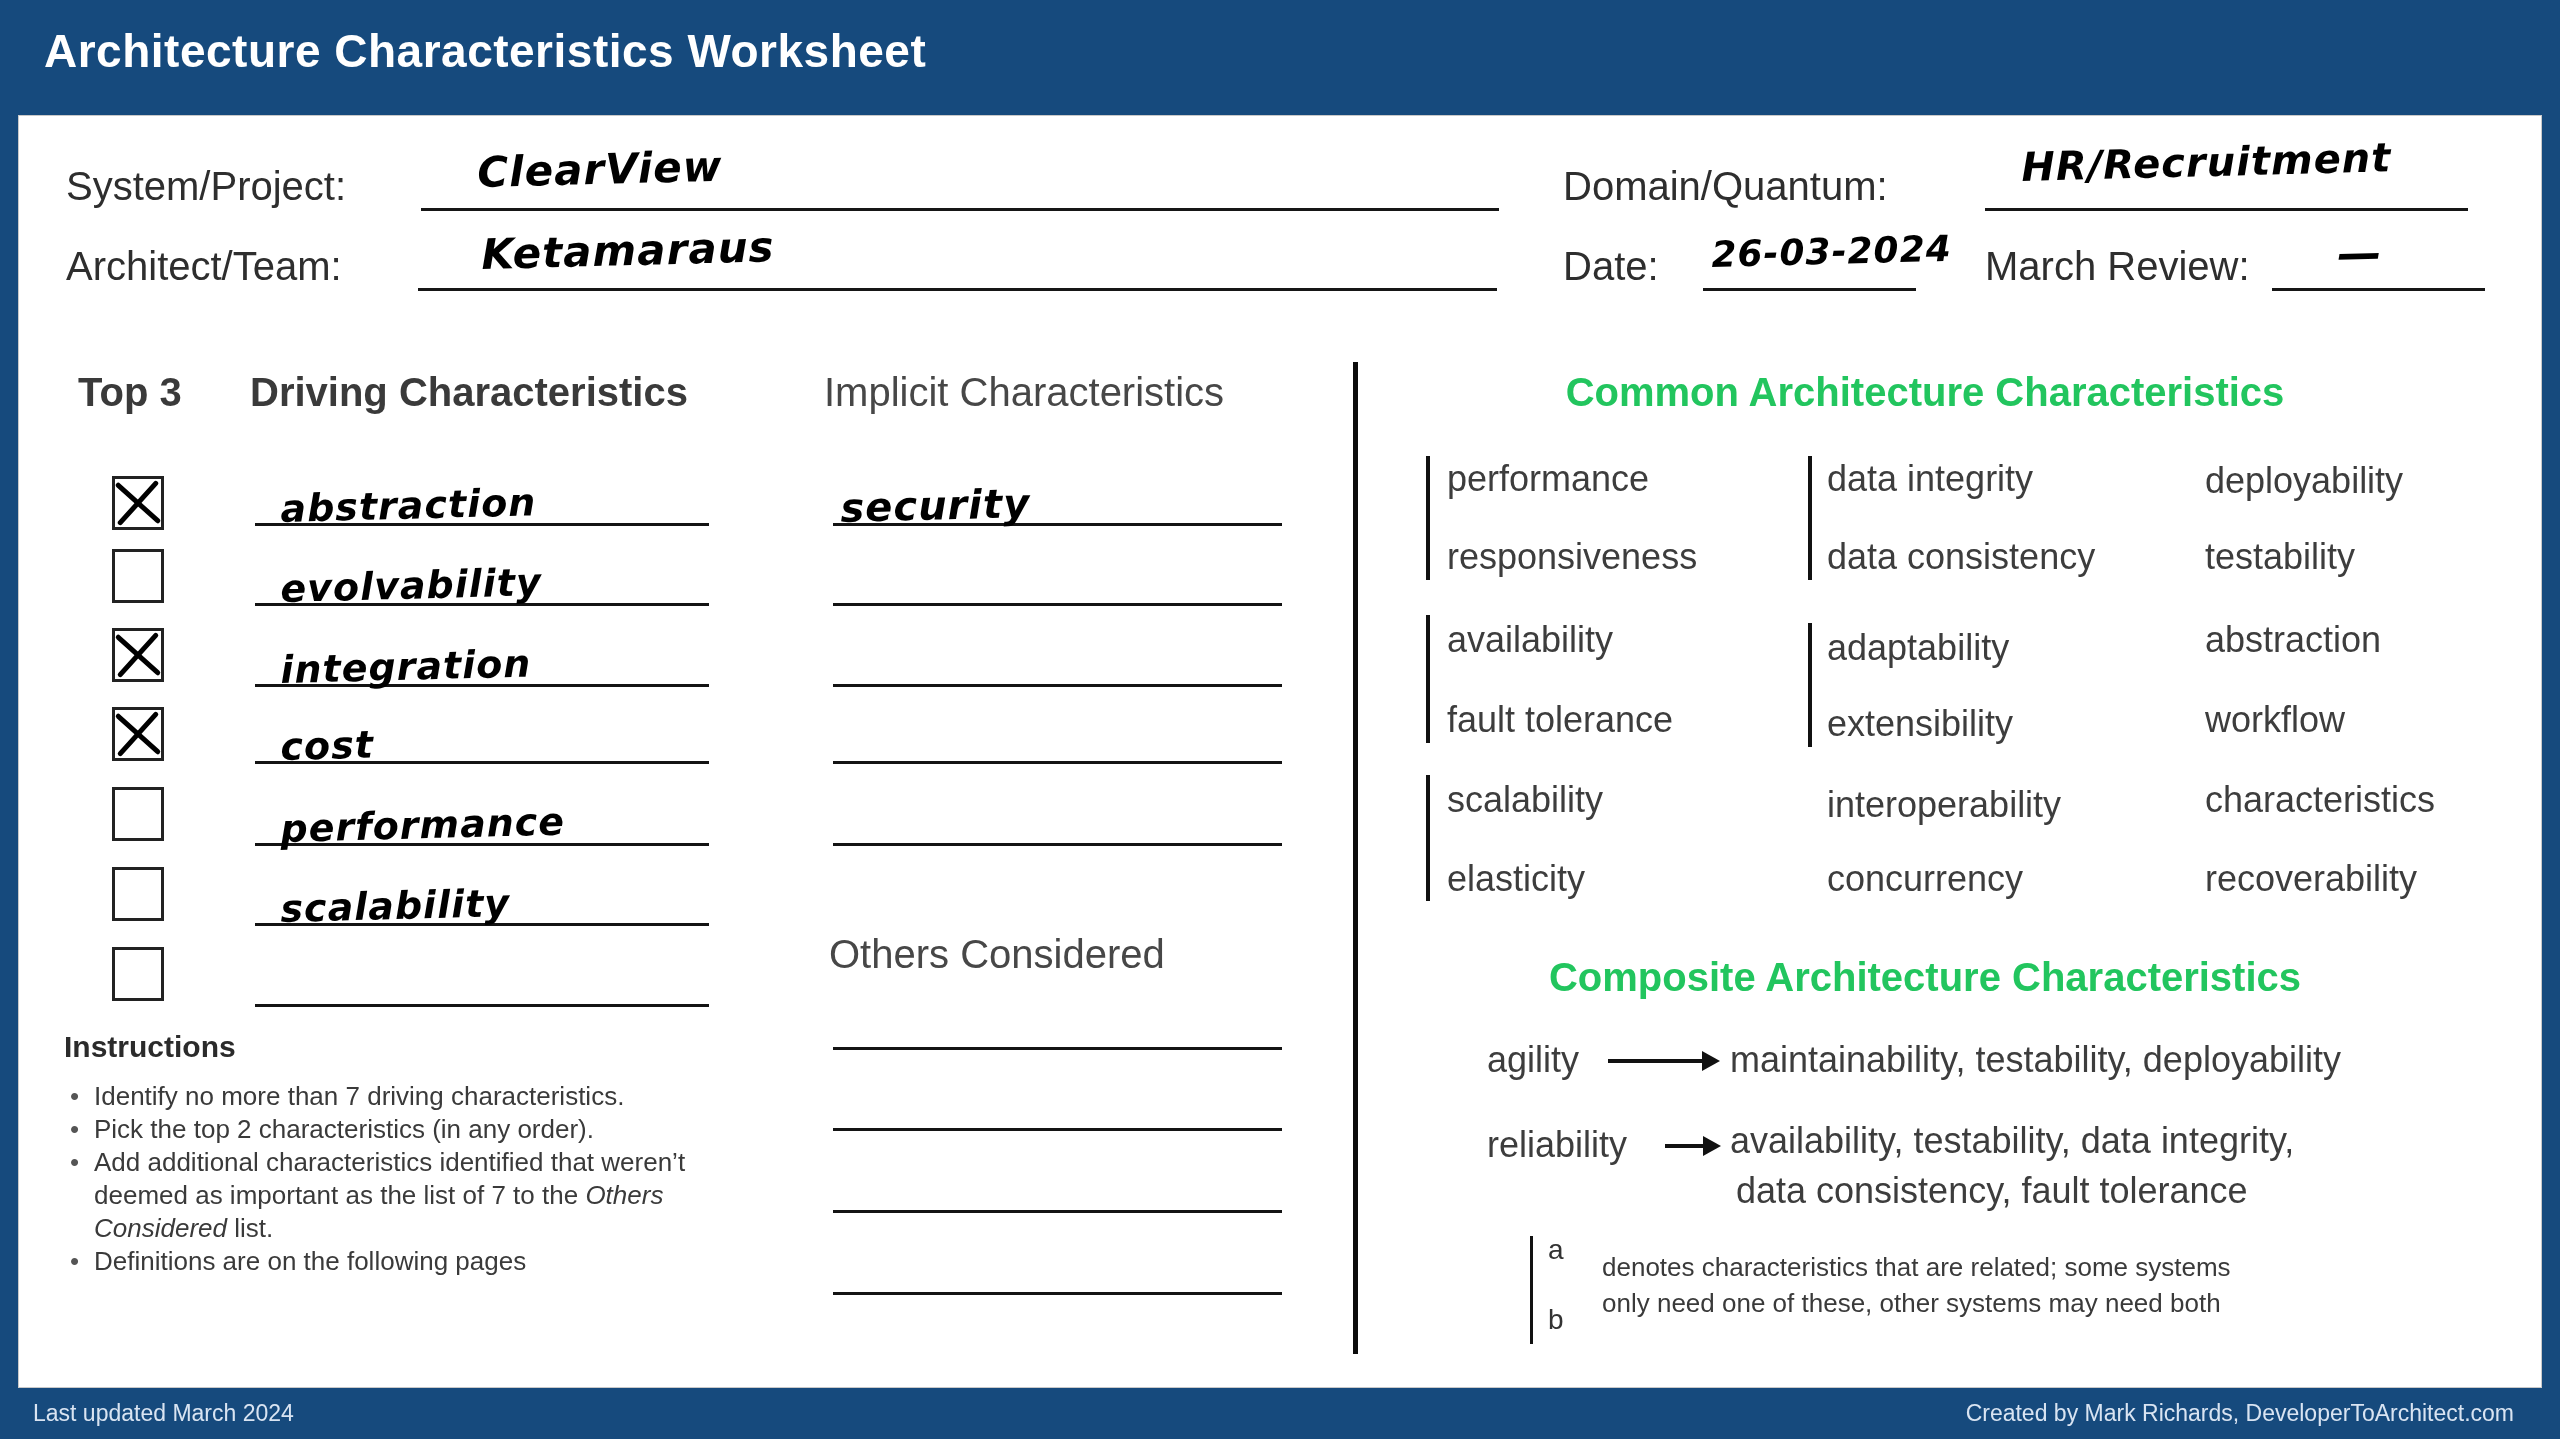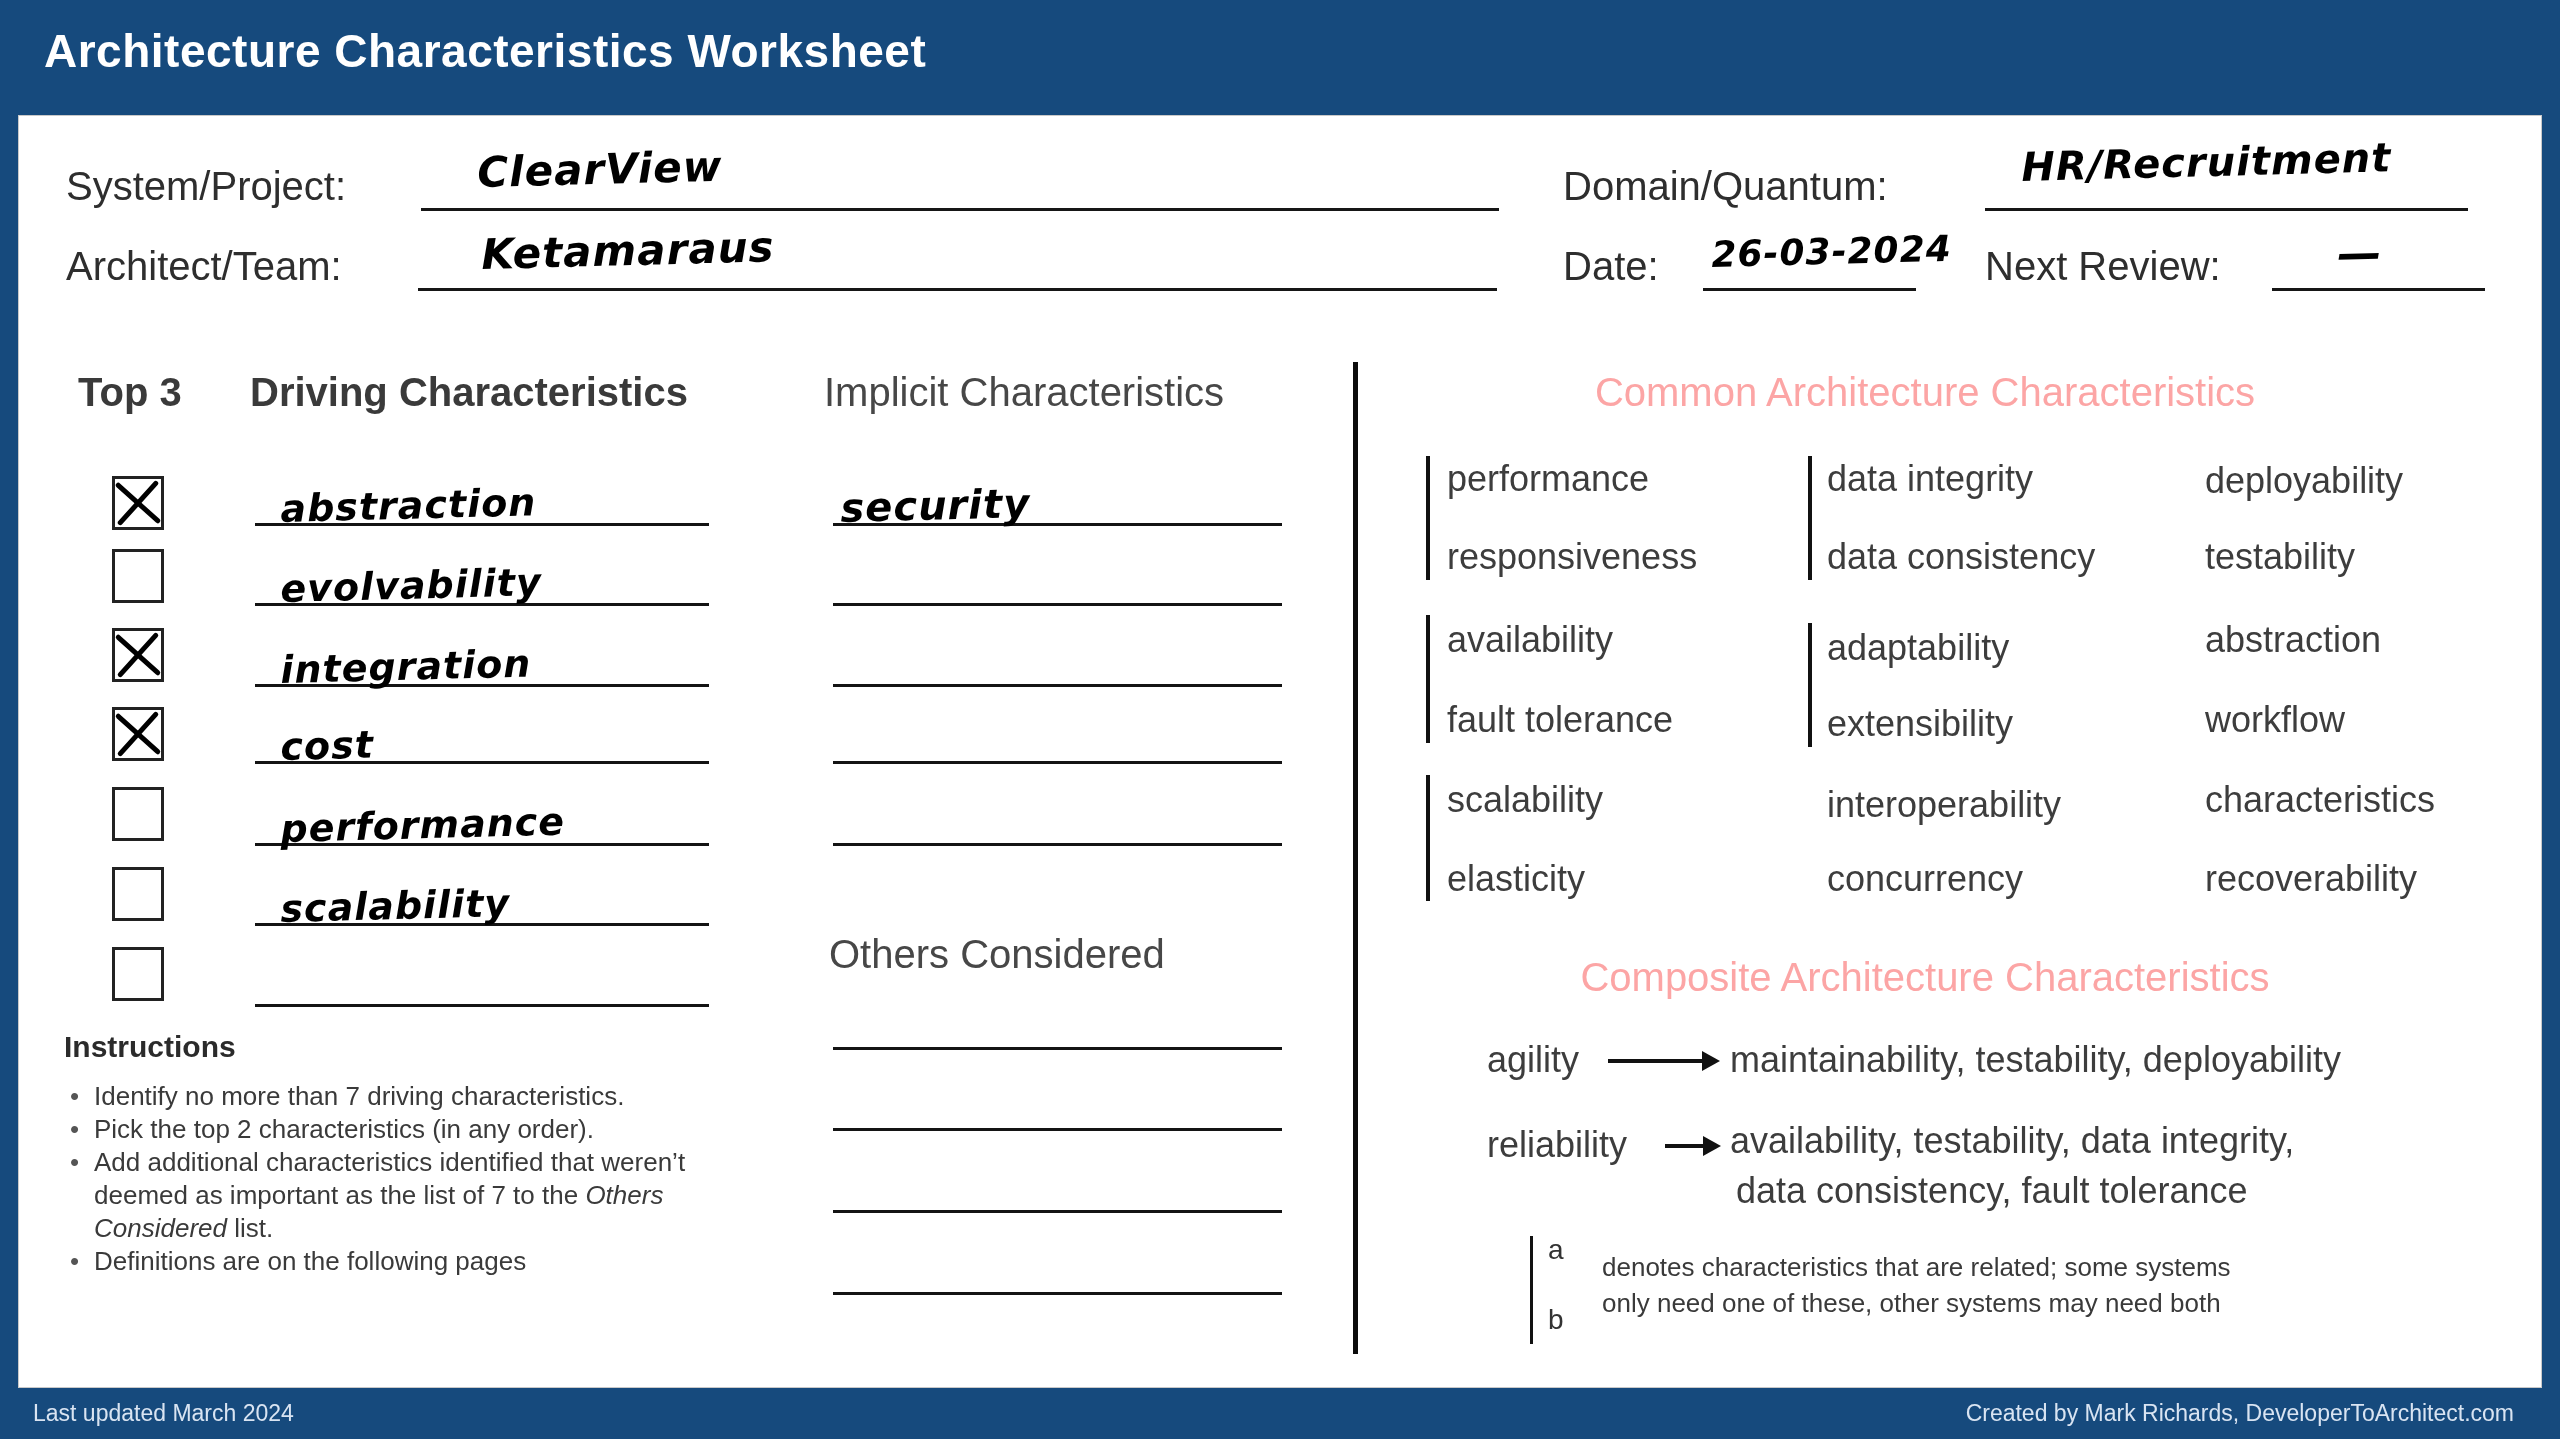--- a/index.html
+++ b/index.html
@@ -32,21 +32,21 @@
         width:58px; height:5px; background:#000; border-radius:3px; }
   .cbx.checked::before { transform:translate(-50%,-50%) rotate(42deg); }
   .cbx.checked::after  { transform:translate(-50%,-50%) rotate(-48deg); }
 
   .writein { position:absolute; border-bottom:3px solid #141414; display:flex; align-items:flex-end; }
   .writein .hw { font-size:38px; margin:0 0 -8px 26px; }
   .writein.impl .hw { font-size:40px; margin-left:8px; }
 
   .divider { position:absolute; left:1353px; top:362px; width:5px; height:992px; background:#0c0c0c; }
 
-  .panel-title { position:absolute; left:1360px; width:1130px; text-align:center; font-size:40px; color:#fca5a5; white-space:nowrap; }
+  .panel-title { position:absolute; left:1360px; width:1130px; text-align:center; font-size:40px; color:#22c55e; white-space:nowrap;font-weight:bold; }
 
   .term { position:absolute; font-size:36px; color:#3d3d3d; white-space:nowrap; }
   .relbar { position:absolute; width:4px; background:#111; }
 
   .comp-term { position:absolute; font-size:36px; color:#3d3d3d; white-space:nowrap; }
   .comp-list { position:absolute; font-size:36px; color:#3d3d3d; white-space:nowrap; }
 
   .arrow { position:absolute; height:4px; background:#111; }
   .arrow::after { content:""; position:absolute; right:-16px; top:-8px;
                   border-left:18px solid #111; border-top:10px solid transparent; border-bottom:10px solid transparent; }
@@ -81,21 +81,21 @@
   <span class="hw hw-top" style="left:2022px; top:144px; font-size:40px;">HR/Recruitment</span>
 
   <div class="label" style="left:66px; top:244px;">Architect/Team:</div>
   <div class="fline" style="left:418px; top:228px; width:1079px; height:63px;"></div>
   <span class="hw hw-top" style="left:482px; top:230px;">Ketamaraus</span>
 
   <div class="label" style="left:1563px; top:244px;">Date:</div>
   <div class="fline" style="left:1703px; top:228px; width:213px; height:63px;"></div>
   <span class="hw hw-top" style="left:1712px; top:234px; font-size:36px;">26-03-2024</span>
 
-  <div class="label" style="left:1985px; top:244px;">Next Review:</div>
+  <div class="label" style="left:1985px; top:244px;">March Review:</div>
   <div class="fline" style="left:2272px; top:228px; width:213px; height:63px;"></div>
   <span class="hw hw-top" style="left:2338px; top:228px; font-size:44px;">—</span>
 
   <div class="h-bold" style="left:78px; top:370px;">Top 3</div>
   <div class="h-bold" style="left:250px; top:370px;">Driving Characteristics</div>
   <div class="h-reg" style="left:824px; top:370px;">Implicit Characteristics</div>
 
   <div class="cbx checked" style="top:476px;"></div>
   <div class="cbx" style="top:549px;"></div>
   <div class="cbx checked" style="top:628px;"></div>

